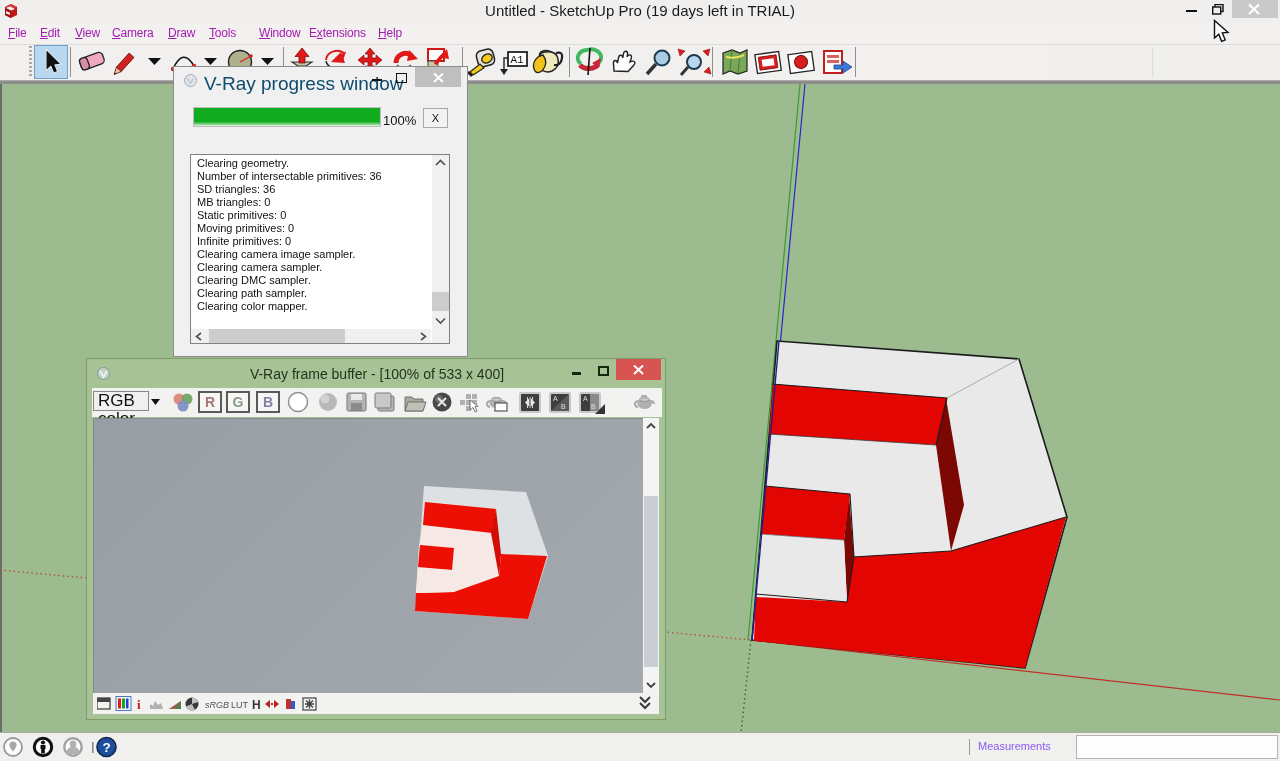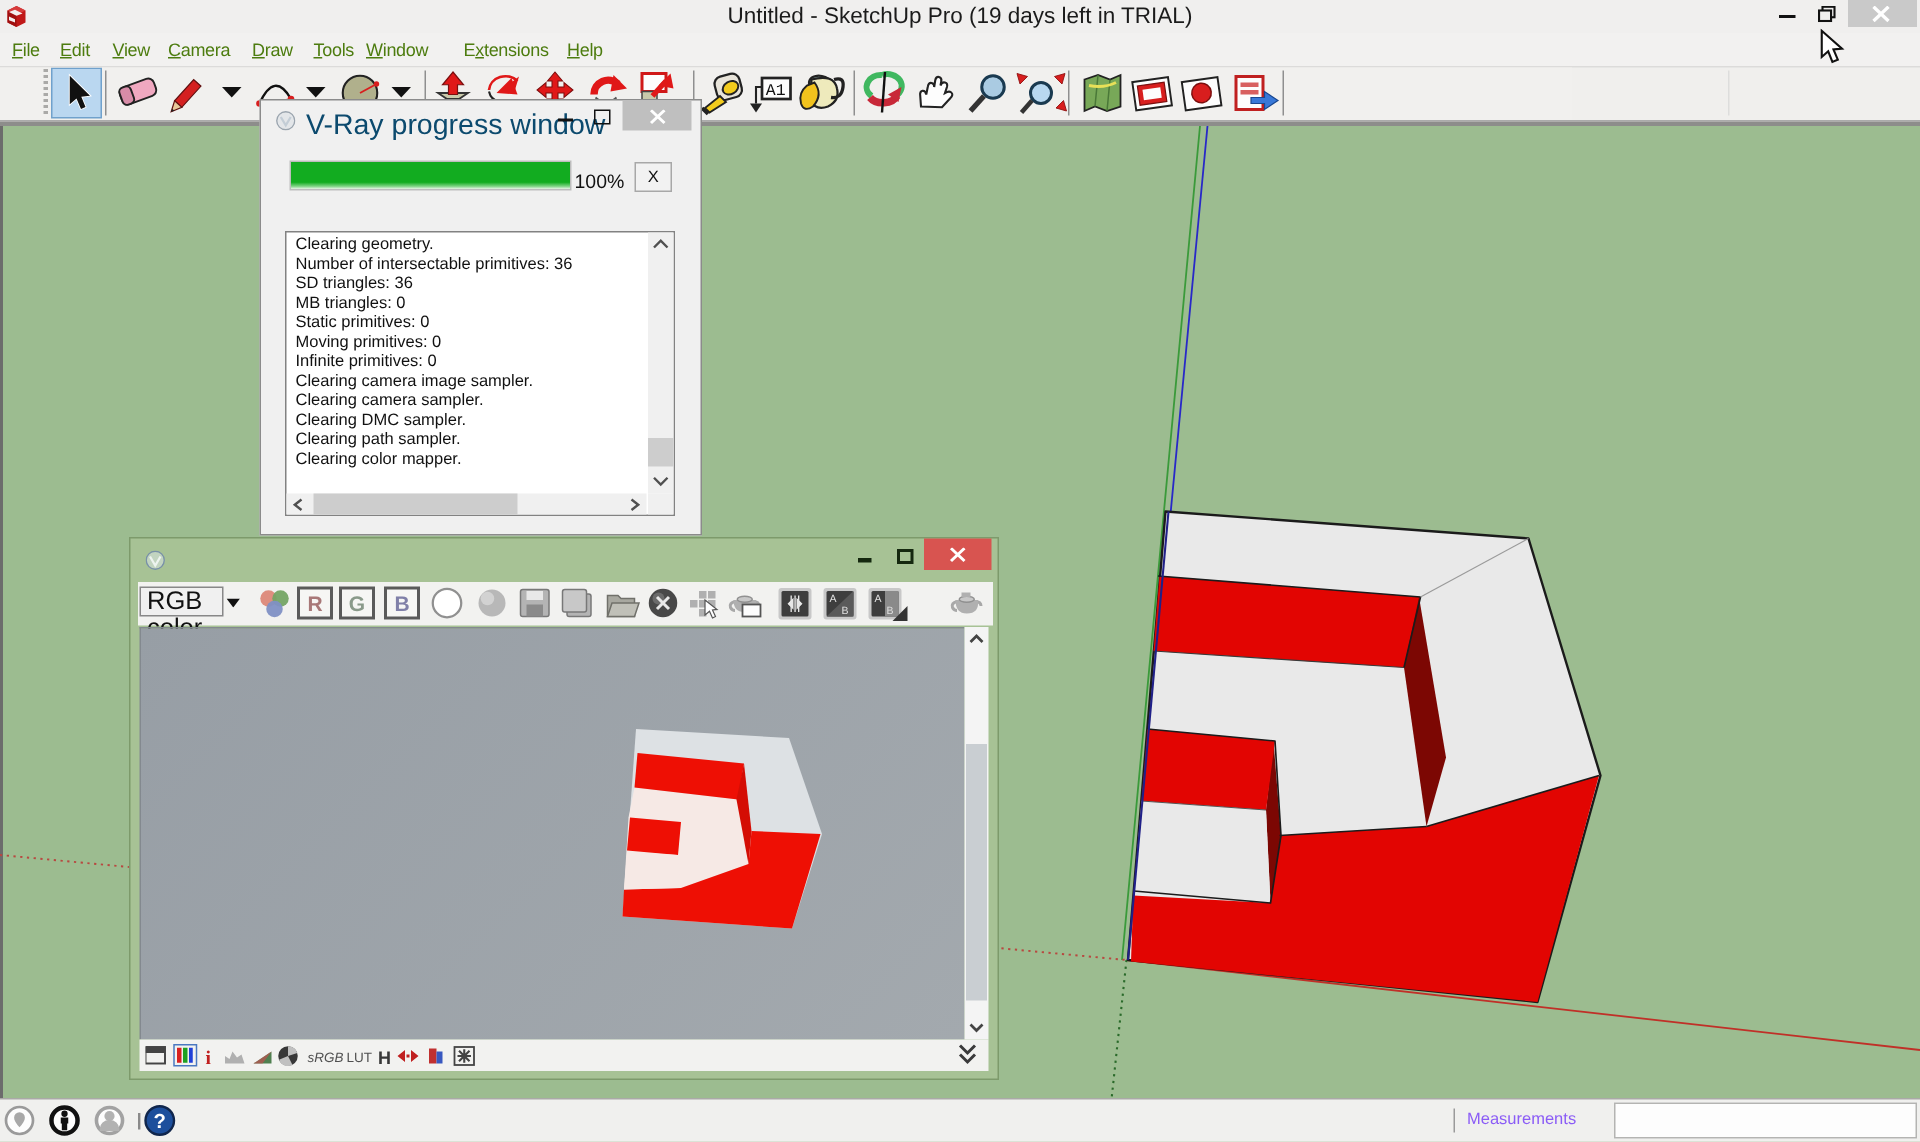--- a/index.html
+++ b/index.html
@@ -3,21 +3,21 @@
 <meta charset="utf-8">
 <style>
   html,body{margin:0;padding:0;}
   body{width:1280px;height:761px;overflow:hidden;position:relative;
        font-family:"Liberation Sans",sans-serif;background:#f0efed;}
   .abs{position:absolute;}
   
   #titlebar{left:0;top:0;width:1280px;height:22px;background:#f0efee;}
   #title-text{left:0;top:2px;width:1280px;text-align:center;font-size:15px;color:#1b1b1b;}
   #menubar{left:0;top:22px;width:1280px;height:22px;background:#f2f1f0;border-bottom:1px solid #dcdbda;}
-  .menu{position:absolute;top:4px;font-size:12px;letter-spacing:-0.2px;color:#4d7c0f;}
+  .menu{position:absolute;top:4px;font-size:12px;letter-spacing:-0.2px;color:#a21caf;}
   .menu u{text-decoration:underline;}
   #toolbar{left:0;top:45px;width:1048px;height:35px;background:#f1f0ee;}
   #tbline1{left:0;top:80px;width:1280px;height:1px;background:#ababab;}
   #tbline2{left:0;top:81px;width:1280px;height:3px;background:#8d8d8b;}
   
   #viewport{left:0;top:84px;width:1280px;height:648px;background:#9cbc90;border-left:2px solid #6c6c6c;box-sizing:border-box;}
   
   #statusbar{left:0;top:732px;width:1280px;height:29px;background:#f0f0ee;border-top:1px solid #aaa9a7;}
   
   #pwin{left:173px;top:66px;width:295px;height:291px;background:#f0f0f0;border:1px solid #8b8b8b;box-sizing:border-box;}
@@ -47,21 +47,21 @@
   </svg>
 </div>
 
 <div class="abs" id="menubar">
   <span class="menu" style="left:8px"><u>F</u>ile</span>
   <span class="menu" style="left:40px"><u>E</u>dit</span>
   <span class="menu" style="left:75px"><u>V</u>iew</span>
   <span class="menu" style="left:112px"><u>C</u>amera</span>
   <span class="menu" style="left:168px"><u>D</u>raw</span>
   <span class="menu" style="left:209px"><u>T</u>ools</span>
-  <span class="menu" style="left:244px"><u>W</u>indow</span>
+  <span class="menu" style="left:259px"><u>W</u>indow</span>
   <span class="menu" style="left:309px">E<u>x</u>tensions</span>
   <span class="menu" style="left:378px"><u>H</u>elp</span>
 </div>
 
 <div class="abs" id="toolbar">
   <svg class="abs" style="left:0;top:0" width="1200" height="35" viewBox="0 0 1200 35">
 
     <g fill="#aaa9a7">
       <rect x="29" y="1" width="3" height="2"></rect>
         <rect x="29" y="5" width="3" height="2"></rect>
@@ -294,20 +294,21 @@
     </div>
   </div>
 </div>
 
 <div class="abs" id="fbwin">
 
   <svg class="abs" style="left:10px;top:8px" width="13" height="13" viewBox="0 0 13 13">
     <circle cx="6.5" cy="6.5" r="6" fill="#c2d4c0" stroke="#7890a8" stroke-width="0.9"></circle>
     <path d="M3,4 L6.5,10 L10,4" fill="none" stroke="#eef4f0" stroke-width="1.5"></path>
   </svg>
+  <div class="abs" style="left:0;top:7px;width:580px;text-align:center;font-size:14px;color:#24341f">V-Ray frame buffer - [100% of 533 x 400]</div>
   <div class="abs" style="left:485px;top:13px;width:9px;height:2.5px;background:#15280f"></div>
   <div class="abs" style="left:511px;top:7px;width:7px;height:6px;border:2px solid #15280f"></div>
   <div class="abs" style="left:529px;top:0;width:45px;height:21px;background:#d85450"></div>
   <svg class="abs" style="left:546px;top:6px" width="11" height="10" viewBox="0 0 11 10">
     <path d="M1,0.5 L10,9 M10,0.5 L1,9" stroke="#fff" stroke-width="2"></path>
   </svg>
 
   <div class="abs" style="left:5px;top:29px;width:570px;height:29px;background:#f2f2f0">
     <div style="position:absolute;left:1px;top:3px;width:56px;height:20px;background:#f0f0f0;border:1px solid #888;box-sizing:border-box;font-size:17px;color:#111;line-height:18px;padding-left:4px">RGB color</div>
     <svg style="position:absolute;left:59px;top:11px" width="9" height="6" viewBox="0 0 9 6">

